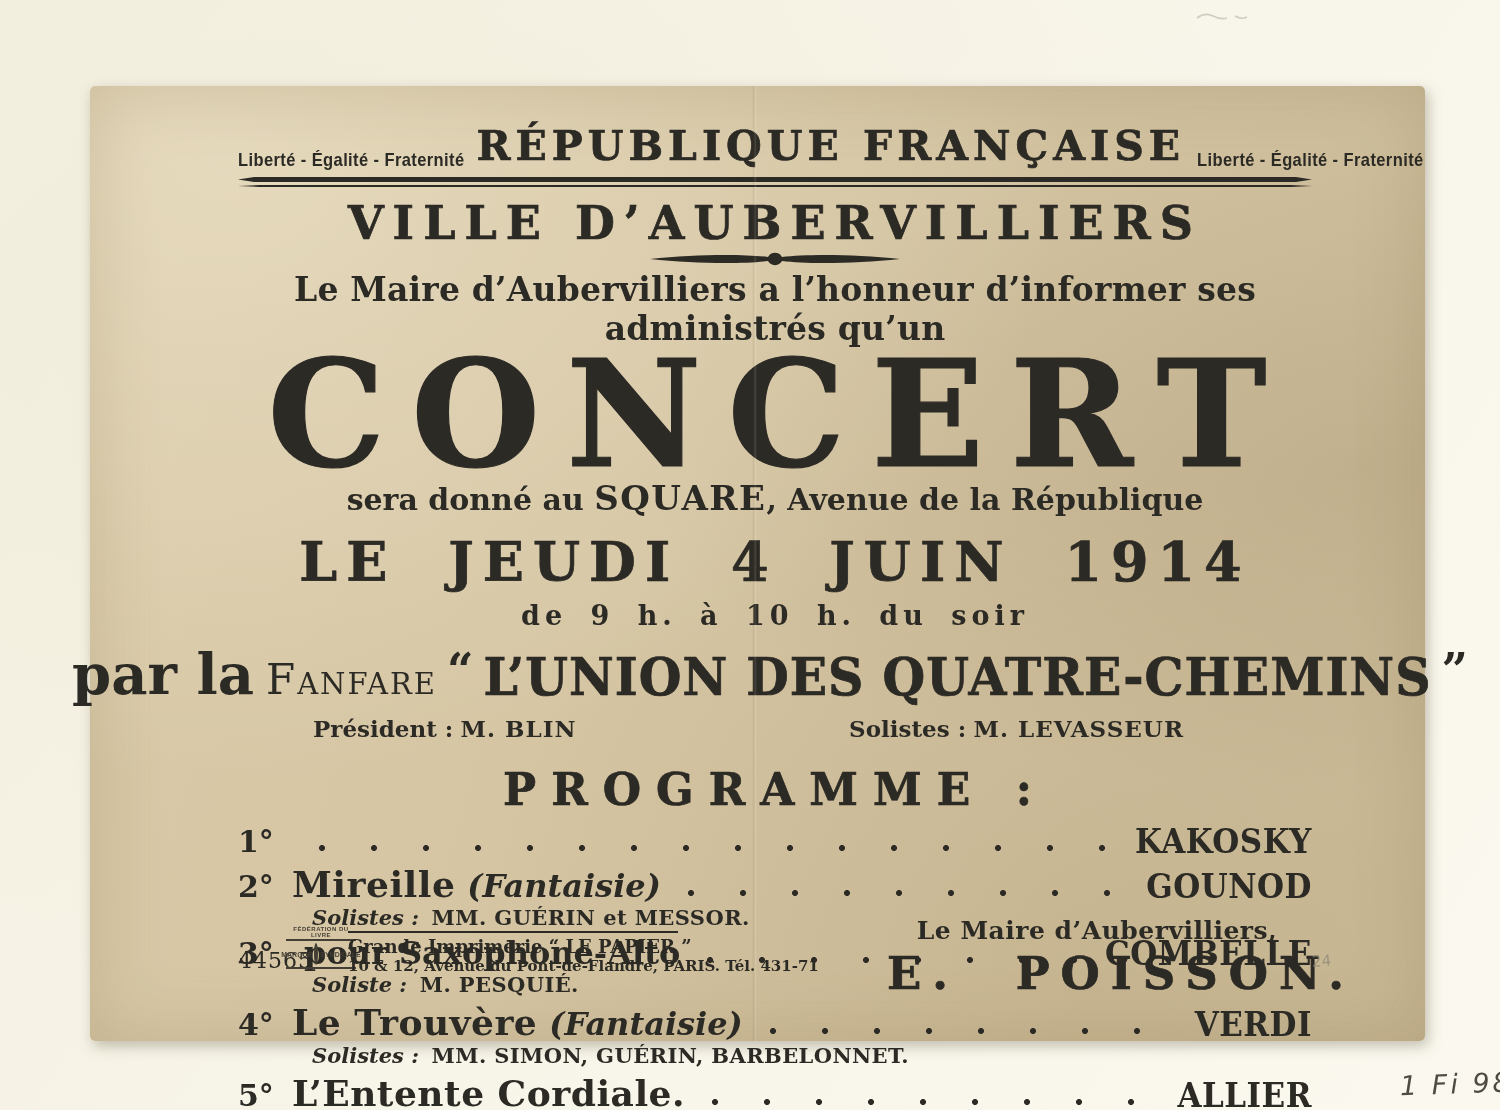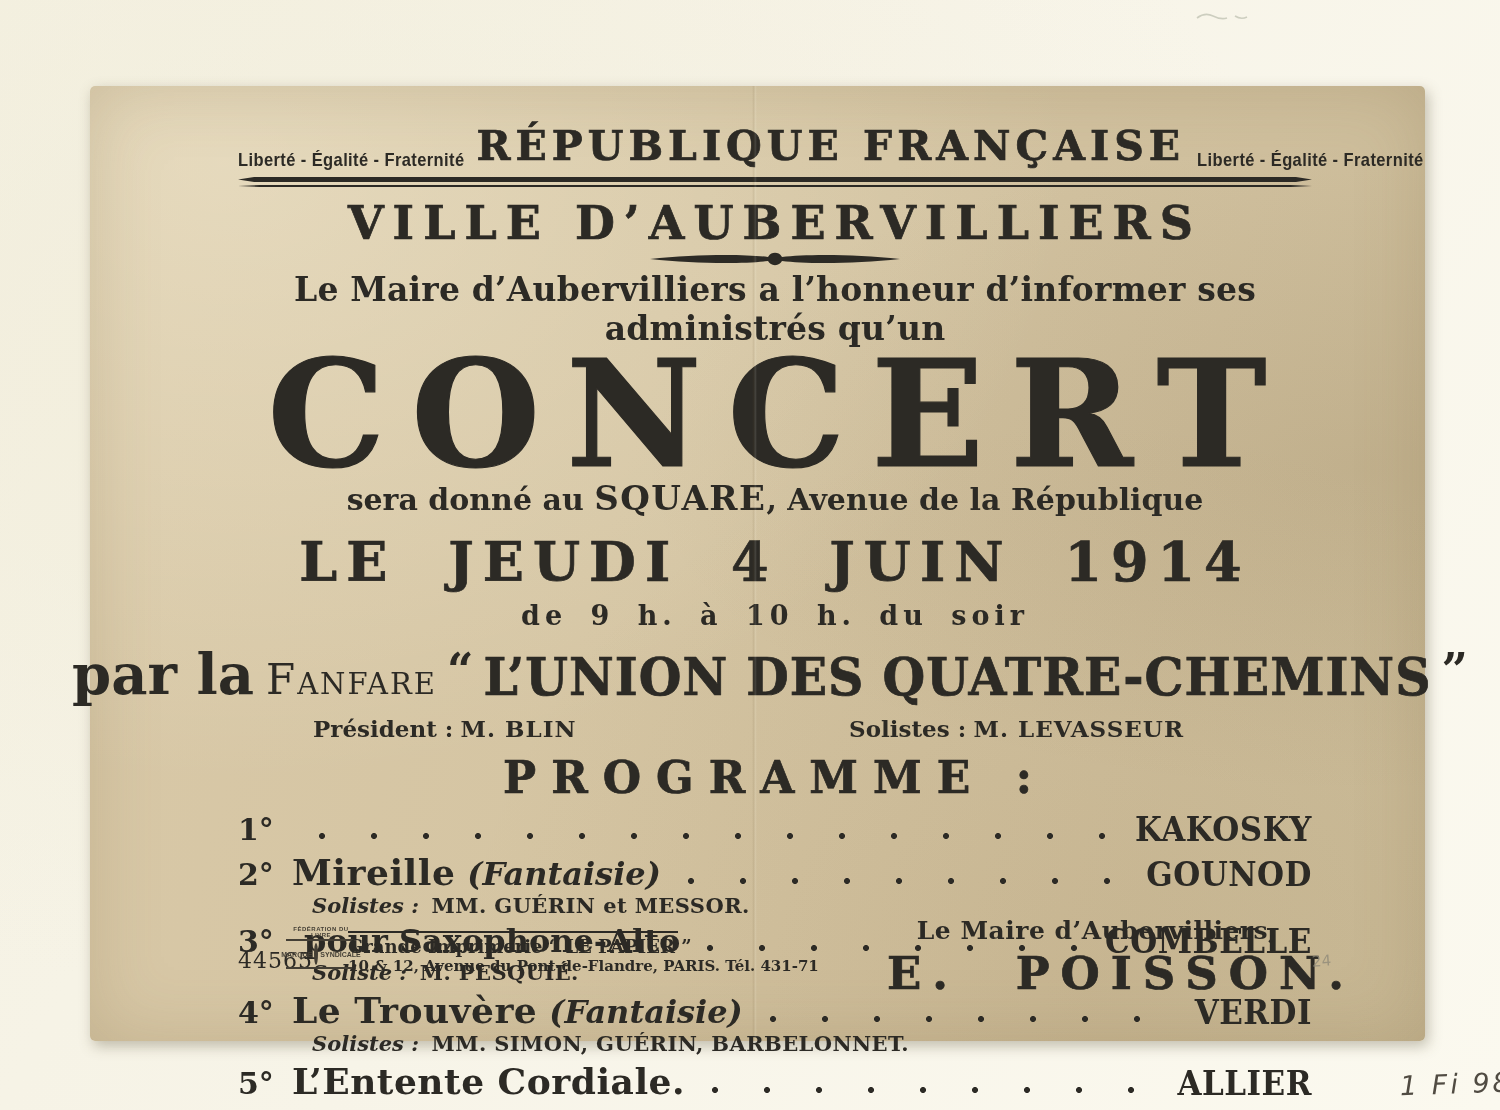--- a/index.html
+++ b/index.html
@@ -49,21 +49,21 @@
   
   .fanfare{display:flex;justify-content:center;align-items:baseline;margin-top:10px;white-space:nowrap;}
   .fanfare .pre{font-size:56px;font-weight:bold;}
   .fanfare .word{font-size:42px;font-weight:normal;font-variant:small-caps;margin-left:12px;letter-spacing:2px;}
   .fanfare .quo{font-size:46px;font-weight:bold;position:relative;top:-8px;margin:0 10px;}
   .fanfare .name{font-size:49px;font-weight:bold;letter-spacing:1px;transform:scaleY(1.05);}
   .presdir{display:flex;justify-content:space-between;font-size:23px;margin:8px 128px 0 75px;text-align:center;}
   .presdir .lbl{font-weight:bold;}
   .presdir .nm{font-weight:bold;letter-spacing:1px;}
   
-  .prog-head{font-size:44px;font-weight:bold;text-align:center;letter-spacing:15px;margin-top:10px;}
+  .prog-head{font-size:44px;font-weight:bold;text-align:center;letter-spacing:15px;margin-top:22px;}
   .prog-list{margin-top:8px;}
   .prog-row{display:flex;align-items:baseline;margin-top:4px;}
   .prog-row .num{font-size:30px;font-weight:bold;width:54px;flex:none;}
   .prog-row .title{font-size:36px;font-weight:bold;letter-spacing:.5px;white-space:nowrap;}
   .prog-row .note{font-size:32px;font-weight:600;margin-left:12px;white-space:nowrap;}
   .leader{flex:1;height:8px;margin:0 22px 0 26px;
     background-image:radial-gradient(circle at 4px 4px,#2c2a25 2.6px,rgba(0,0,0,0) 3.4px);
     background-size:52px 8px;background-repeat:repeat-x;background-position:left bottom;}
   .prog-row .composer{font-size:31px;font-weight:bold;letter-spacing:.5px;flex:none;transform:scaleY(1.08);}
   .soloists{margin:0 0 2px 74px;font-size:21px;}

